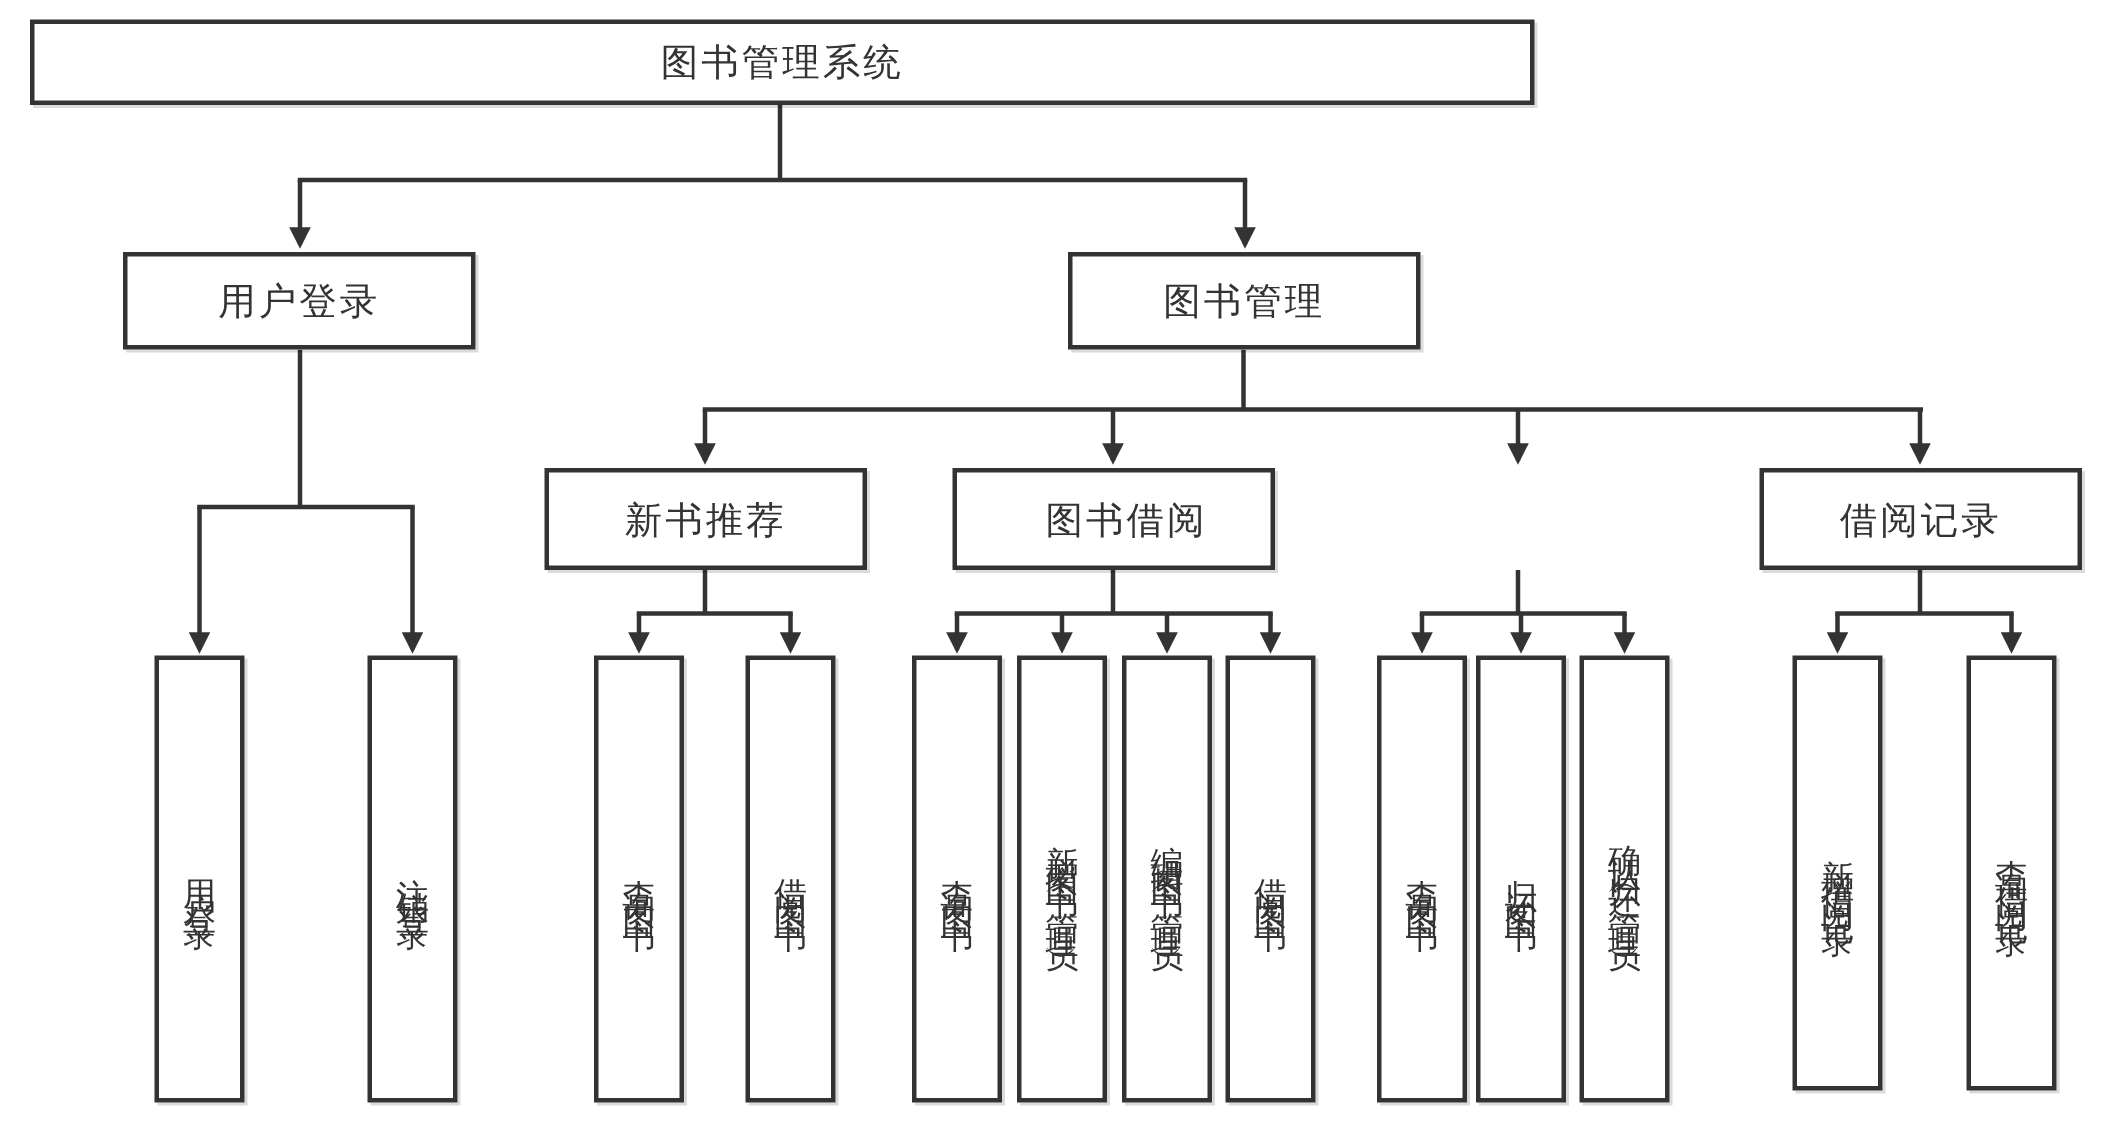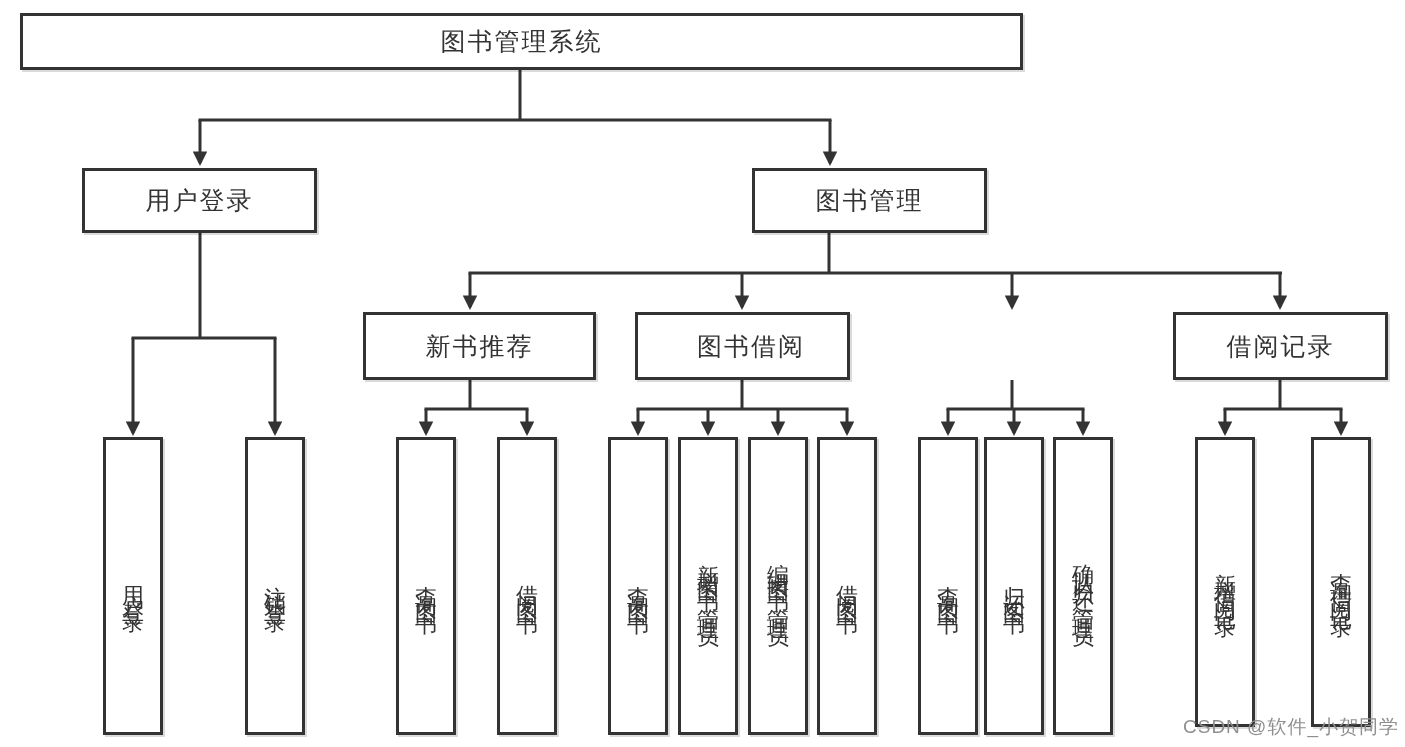--- a/index.html
+++ b/index.html
@@ -39,22 +39,22 @@
     text-orientation: mixed;
     font-size: 22px;
     letter-spacing: 9px;
     line-height: 1;
     white-space: nowrap;
     color: #333333;
   }
   
   .n-root   { left: 20px;  top: 13px;  width: 1003px; height: 57px; }
   .n-l1a    { left: 82px;  top: 168px; width: 235px;  height: 65px; }
-  .n-l1b    { left: 712px; top: 168px; width: 235px;  height: 65px; margin-left: 40px; }
-  .n-l2a    { left: 363px;  top: 312px; width: 233px; height: 68px; }
+  .n-l1b    { left: 712px; top: 168px; width: 235px;  height: 65px; }
+  .n-l2a    { left: 363px;  top: 312px; width: 215px; height: 68px; }
   .n-l2b    { left: 635px;  top: 312px; width: 215px; height: 68px; padding-left: 17px; }
   .n-l2c    { left: 905px;  top: 312px; width: 215px; height: 68px; }
   .n-l2d    { left: 1173px; top: 312px; width: 215px; height: 68px; }
   .leaf     { top: 437px; width: 60px; height: 298px; }
   .lf-1  { left: 103px; }
   .lf-2  { left: 245px; }
   .lf-3  { left: 396px; }
   .lf-4  { left: 497px; }
   .lf-5  { left: 608px; }
   .lf-6  { left: 678px; }
@@ -189,15 +189,14 @@
     <span class="vtext">确认归还（管理员）</span>
   </div>
 
   <div class="node v-node leaf lf-12">
     <span class="vtext">新增借阅记录</span>
   </div>
   <div class="node v-node leaf lf-13">
     <span class="vtext">查询借阅记录</span>
   </div>
 
-  <div class="watermark">CSDN @软件_小贺同学</div>
 
 </div>
 
 </body></html>

